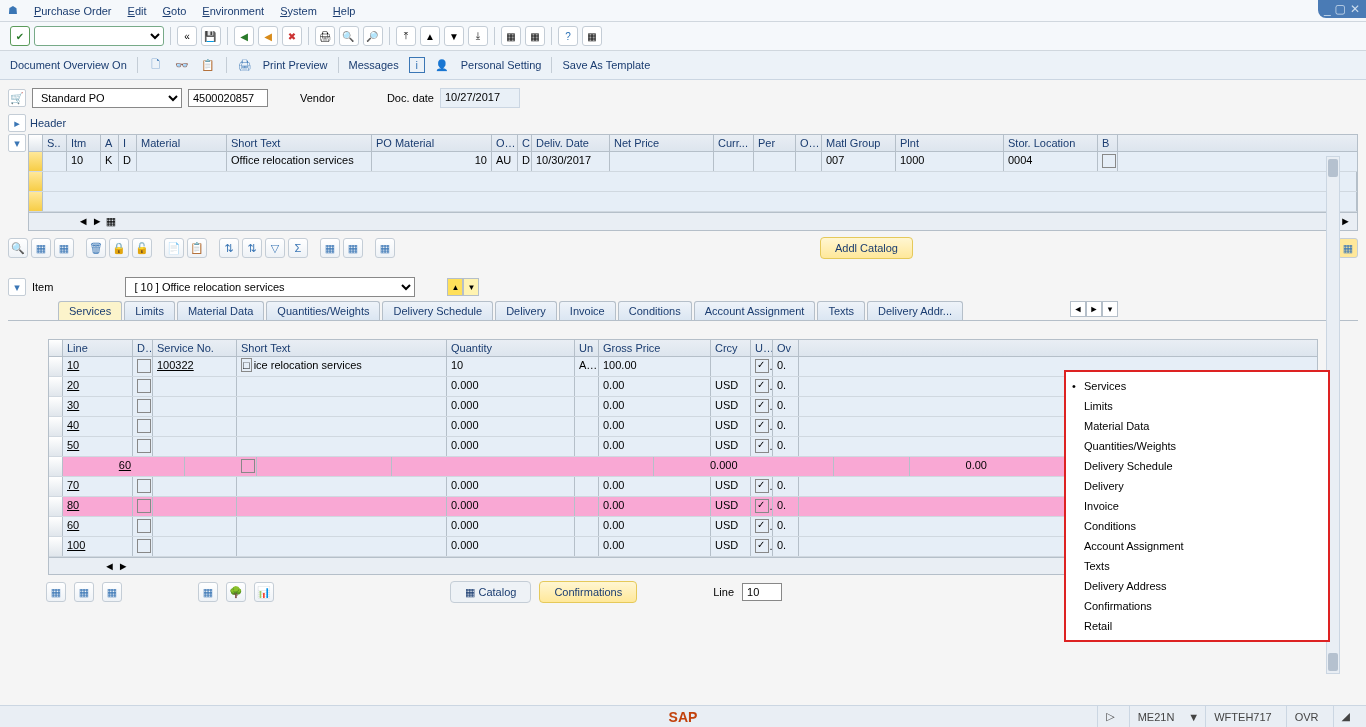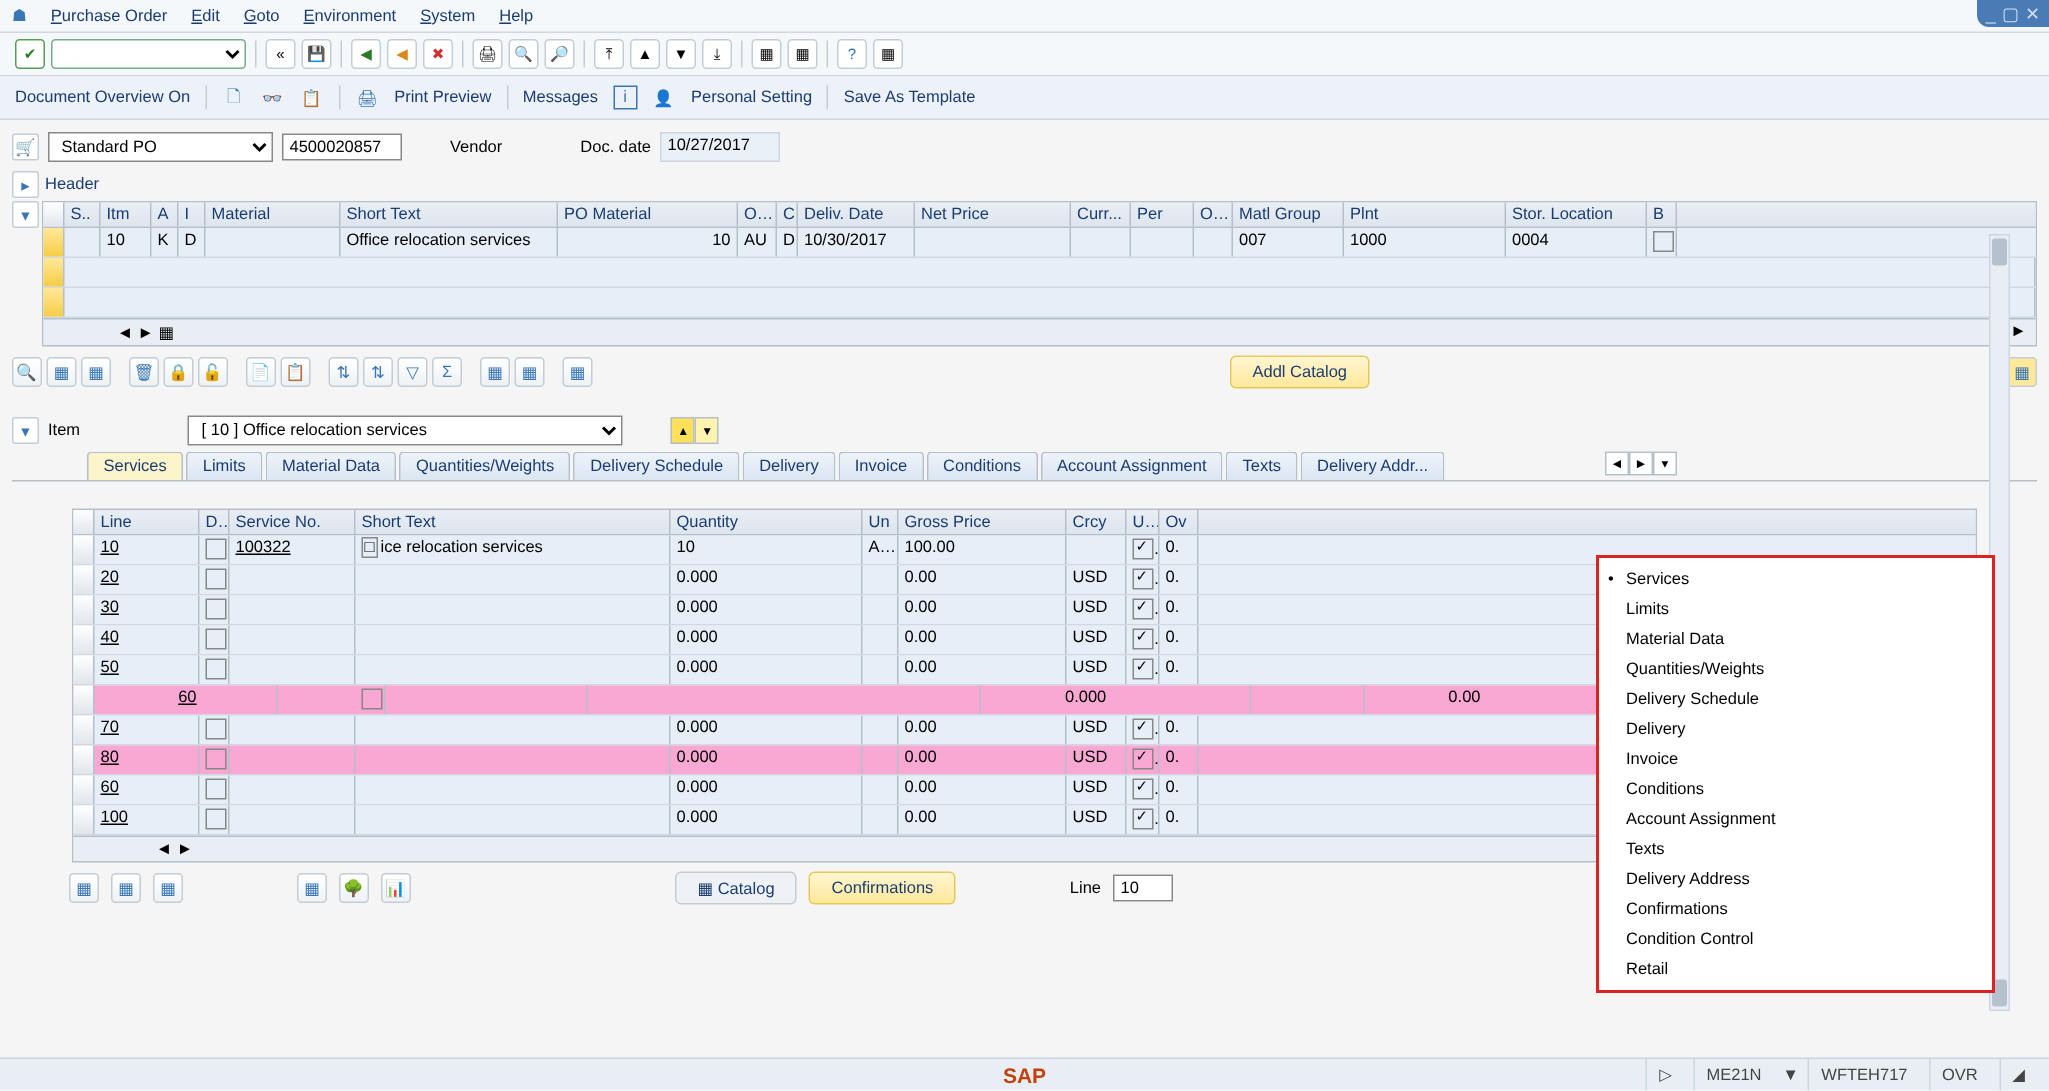--- a/index.html
+++ b/index.html
@@ -445,21 +445,20 @@
     <div class="pitem">Material Data</div>
     <div class="pitem">Quantities/Weights</div>
     <div class="pitem">Delivery Schedule</div>
     <div class="pitem">Delivery</div>
     <div class="pitem">Invoice</div>
     <div class="pitem">Conditions</div>
     <div class="pitem">Account Assignment</div>
     <div class="pitem">Texts</div>
     <div class="pitem">Delivery Address</div>
     <div class="pitem">Confirmations</div>
-    <div class="pitem">Condition Control</div>
     <div class="pitem">Retail</div>
   </div>
 
   <div class="vscroll">
       <div class="thumb"></div>
       <div class="thumb2"></div>
     </div>
 
   <div class="statusbar">
     <span class="sap">SAP</span>

